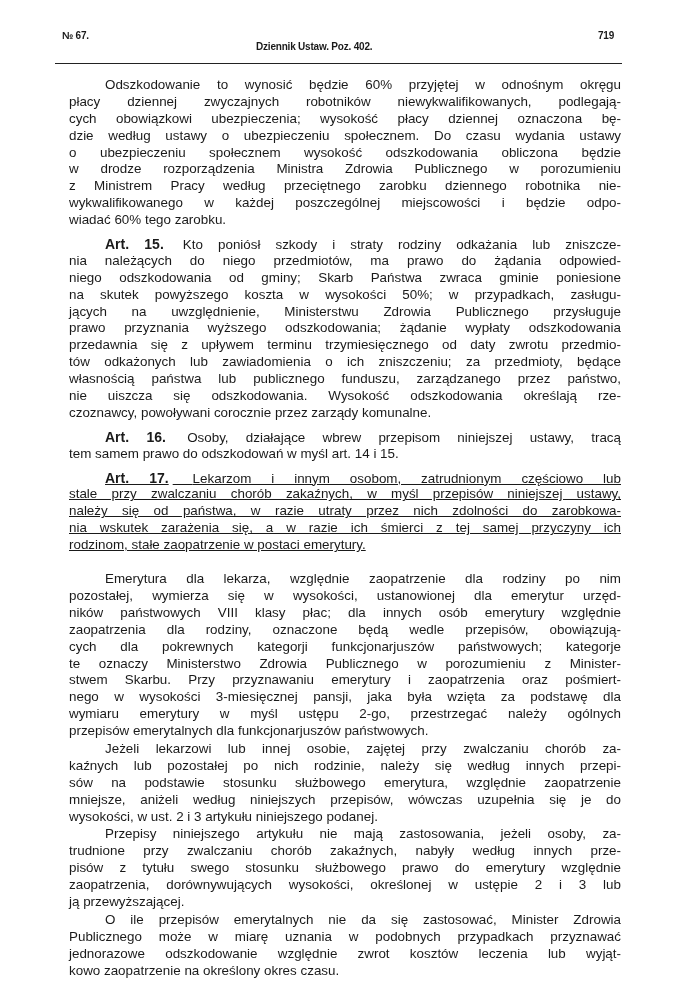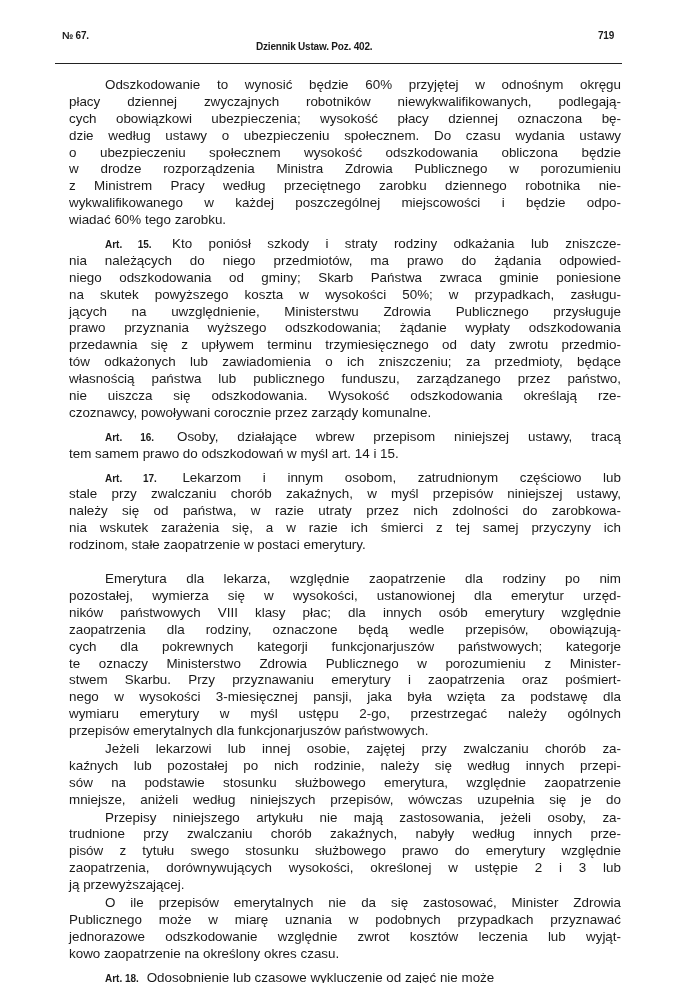--- a/index.html
+++ b/index.html
@@ -24,21 +24,21 @@
     font-size: 13.4px; line-height: 16.9px;
   }
   .para { margin: 0 0 7px 0; }
   .para.tight { margin-bottom: 0; }
   .line {
     display: block; white-space: nowrap; text-align: justify;
     text-align-last: justify; height: 16.9px; overflow: visible;
   }
   .line.last { text-align-last: left; }
   .line.indent { padding-left: 36px; }
-  .art { font-weight: bold; font-size: 10px; margin-right: 4px; }
+  .art { font-weight: bold; font-size: 14px; margin-right: 4px; }
 </style>
 </head>
 <body>
 
 <div class="header">
   <span class="num">№ 67.</span>
   <span class="title">Dziennik Ustaw. Poz. 402.</span>
   <span class="page">719</span>
 </div>
 <div class="rule"></div>
@@ -65,21 +65,21 @@
       <span class="line"><span>przedawnia się z upływem terminu trzymiesięcznego od daty zwrotu przedmio-</span></span>
       <span class="line"><span>tów odkażonych lub zawiadomienia o ich zniszczeniu; za przedmioty, będące</span></span>
       <span class="line"><span>własnością państwa lub publicznego funduszu, zarządzanego przez państwo,</span></span>
       <span class="line"><span>nie uiszcza się odszkodowania. Wysokość odszkodowania określają rze-</span></span>
       <span class="line last"><span>czoznawcy, powoływani corocznie przez zarządy komunalne.</span></span>
     </div>
     <div class="para">
       <span class="line indent"><span class="art">Art. 16.</span> <span>Osoby, działające wbrew przepisom niniejszej ustawy, tracą</span></span>
       <span class="line last"><span>tem samem prawo do odszkodowań w myśl art. 14 i 15.</span></span>
     </div>
-    <div class="para tight" style="margin-bottom: 17px;">
+    <div class="para tight" style="margin-bottom: 17px; text-decoration: underline;">
       <span class="line indent"><span class="art">Art. 17.</span> <span>Lekarzom i innym osobom, zatrudnionym częściowo lub</span></span>
       <span class="line"><span>stale przy zwalczaniu chorób zakaźnych, w myśl przepisów niniejszej ustawy,</span></span>
       <span class="line"><span>należy się od państwa, w razie utraty przez nich zdolności do zarobkowa-</span></span>
       <span class="line"><span>nia wskutek zarażenia się, a w razie ich śmierci z tej samej przyczyny ich</span></span>
       <span class="line last"><span>rodzinom, stałe zaopatrzenie w postaci emerytury.</span></span>
     </div>
     <div class="para tight" style="margin-bottom: 1px; margin-top: 15px;">
       <span class="line indent"><span>Emerytura dla lekarza, względnie zaopatrzenie dla rodziny po nim</span></span>
       <span class="line"><span>pozostałej, wymierza się w wysokości, ustanowionej dla emerytur urzęd-</span></span>
       <span class="line"><span>ników państwowych VIII klasy płac; dla innych osób emerytury względnie</span></span>
@@ -89,20 +89,21 @@
       <span class="line"><span>stwem Skarbu. Przy przyznawaniu emerytury i zaopatrzenia oraz pośmiert-</span></span>
       <span class="line"><span>nego w wysokości 3-miesięcznej pansji, jaka była wzięta za podstawę dla</span></span>
       <span class="line"><span>wymiaru emerytury w myśl ustępu 2-go, przestrzegać należy ogólnych</span></span>
       <span class="line last"><span>przepisów emerytalnych dla funkcjonarjuszów państwowych.</span></span>
     </div>
     <div class="para tight" style="margin-bottom: 1px;">
       <span class="line indent"><span>Jeżeli lekarzowi lub innej osobie, zajętej przy zwalczaniu chorób za-</span></span>
       <span class="line"><span>kaźnych lub pozostałej po nich rodzinie, należy się według innych przepi-</span></span>
       <span class="line"><span>sów na podstawie stosunku służbowego emerytura, względnie zaopatrzenie</span></span>
       <span class="line"><span>mniejsze, aniżeli według niniejszych przepisów, wówczas uzupełnia się je do</span></span>
+      <span class="line last"><span>wysokości, w ust. 2 i 3 artykułu niniejszego podanej.</span></span>
     </div>
     <div class="para tight" style="margin-bottom: 1px;">
       <span class="line indent"><span>Przepisy niniejszego artykułu nie mają zastosowania, jeżeli osoby, za-</span></span>
       <span class="line"><span>trudnione przy zwalczaniu chorób zakaźnych, nabyły według innych prze-</span></span>
       <span class="line"><span>pisów z tytułu swego stosunku służbowego prawo do emerytury względnie</span></span>
       <span class="line"><span>zaopatrzenia, dorównywujących wysokości, określonej w ustępie 2 i 3 lub</span></span>
       <span class="line last"><span>ją przewyższającej.</span></span>
     </div>
     <div class="para">
       <span class="line indent"><span>O ile przepisów emerytalnych nie da się zastosować, Minister Zdrowia</span></span>

